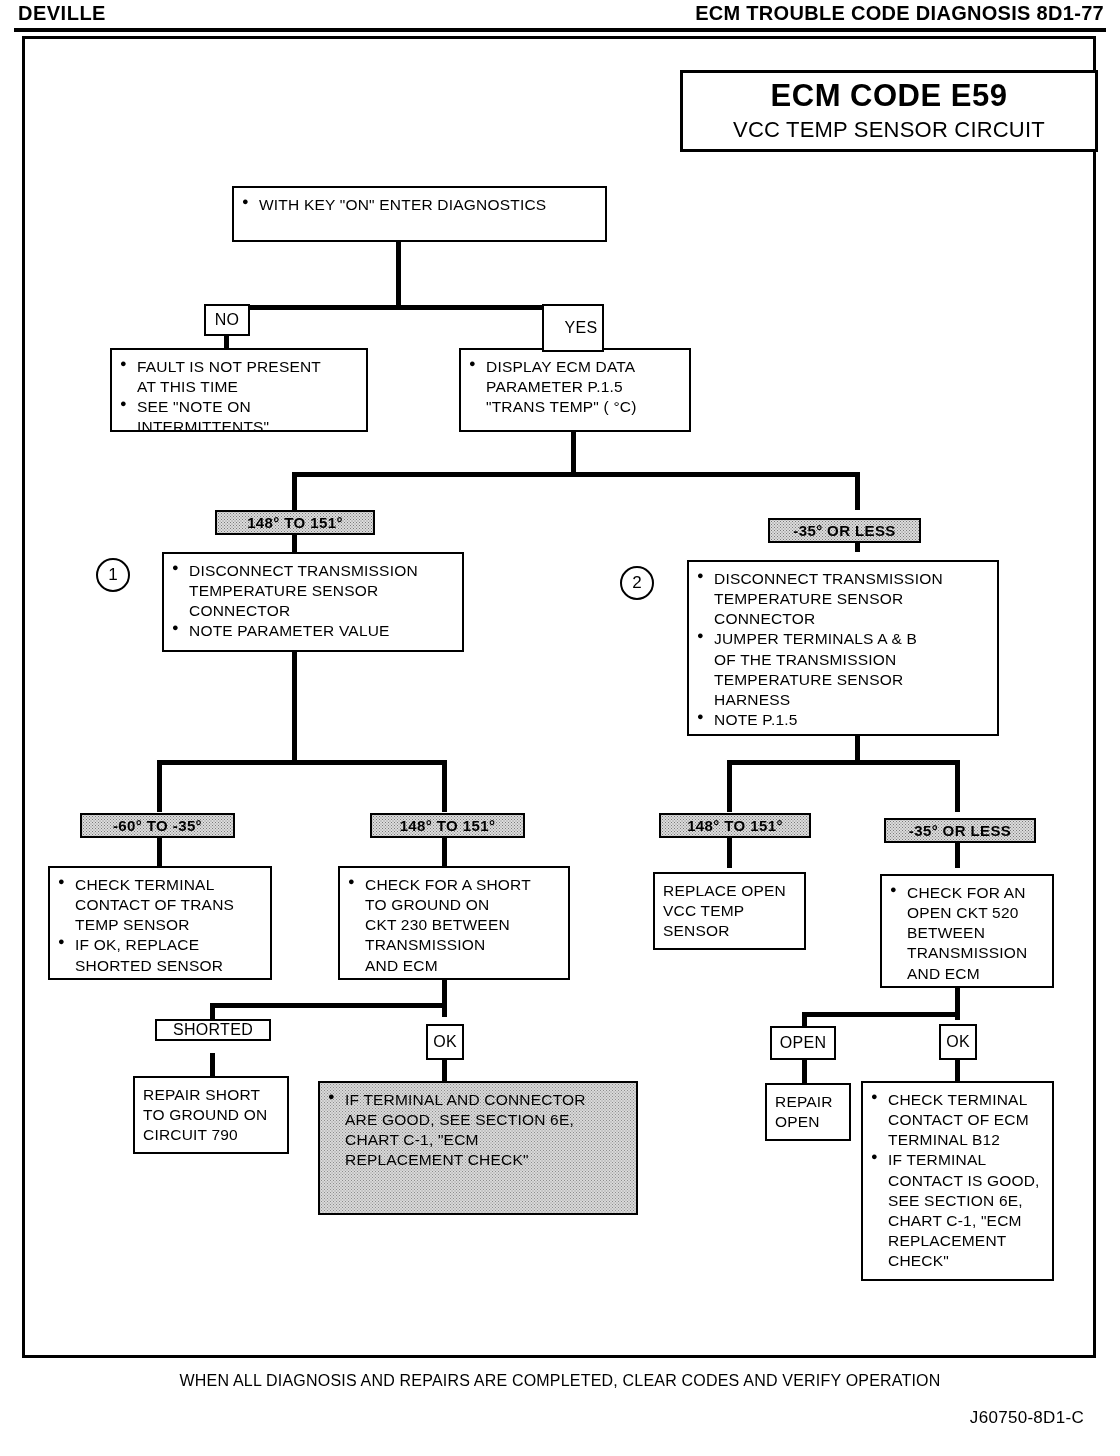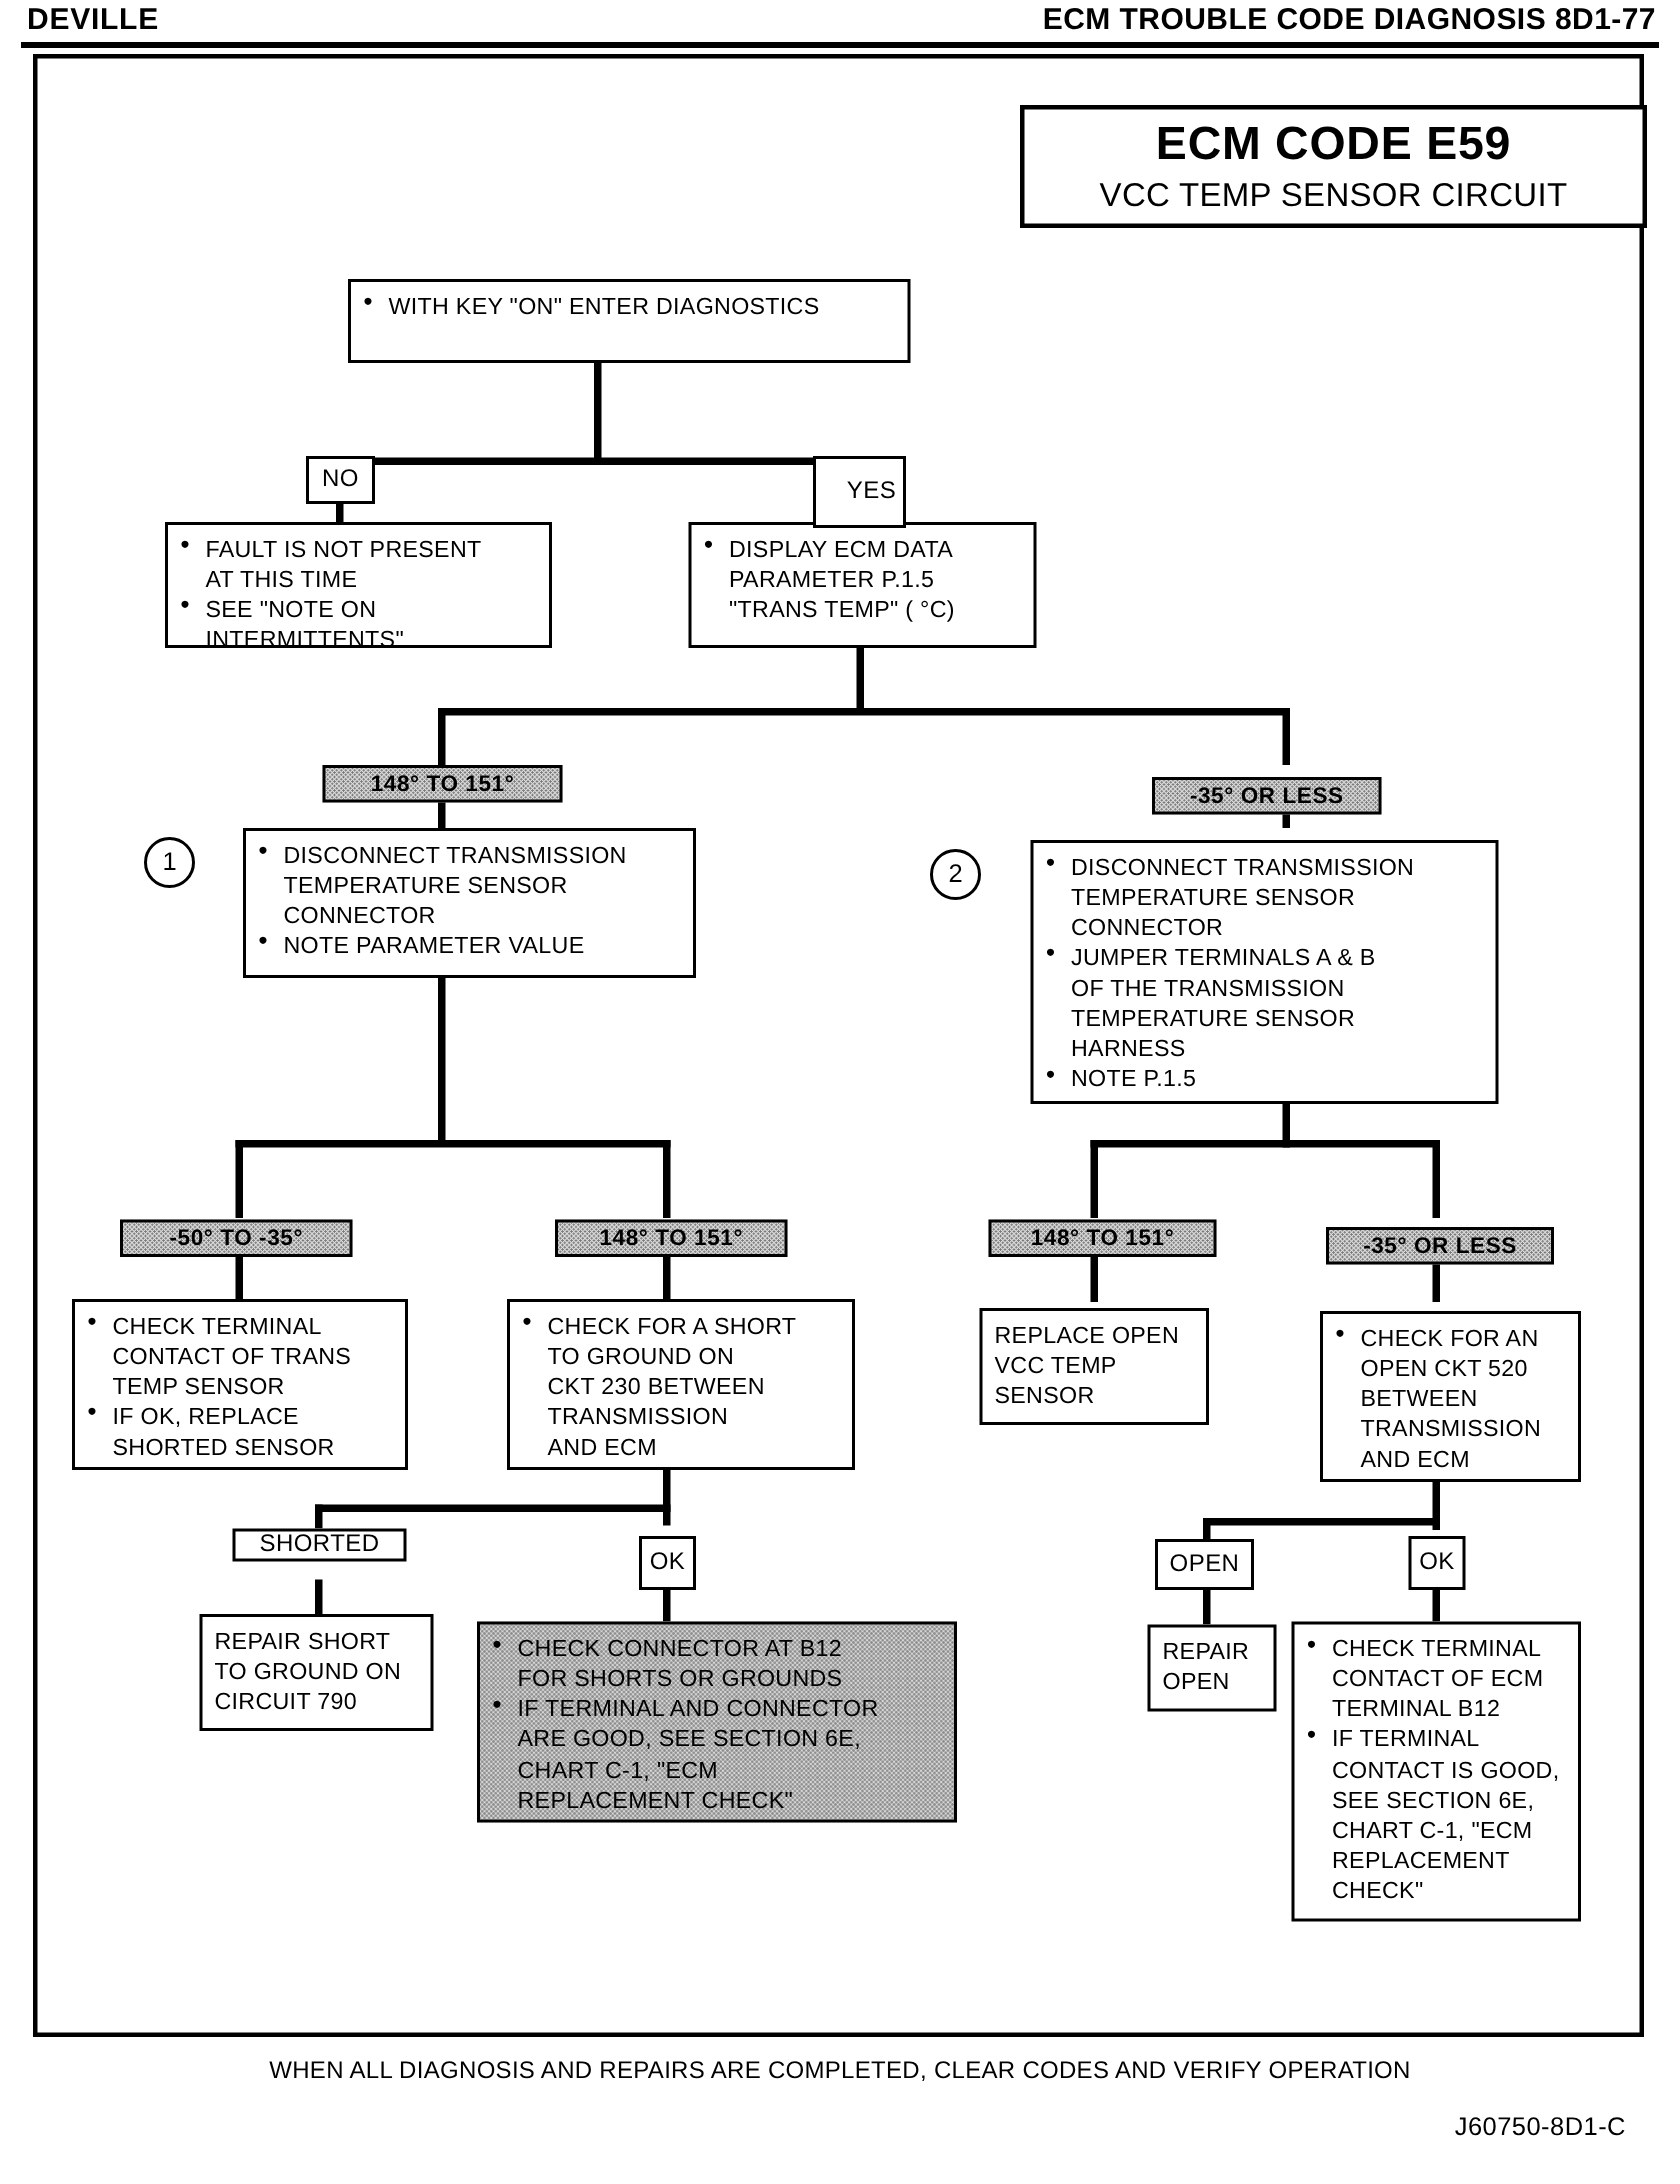--- a/index.html
+++ b/index.html
@@ -255,21 +255,21 @@
 TEMPERATURE SENSOR
 CONNECTOR</li>
       <li>JUMPER TERMINALS A &amp; B
 OF THE TRANSMISSION
 TEMPERATURE SENSOR
 HARNESS</li>
       <li>NOTE P.1.5</li>
     </ul>
   </div>
 
-  <div class="range" style="left:80px; top:813px; width:155px; height:25px;">-50° TO -35°</div>
+  <div class="range" style="left:80px; top:813px; width:155px; height:25px;">-60° TO -35°</div>
   <div class="range" style="left:370px; top:813px; width:155px; height:25px;">148° TO  151°</div>
   <div class="range" style="left:659px; top:813px; width:152px; height:25px;">148° TO  151°</div>
   <div class="range" style="left:884px; top:818px; width:152px; height:25px;">-35° OR LESS</div>
 
   <div class="box" style="left:48px; top:866px; width:224px; height:114px;">
     <ul>
       <li>CHECK TERMINAL
 CONTACT OF TRANS
 TEMP SENSOR</li>
       <li>IF OK, REPLACE
@@ -309,22 +309,20 @@
   <div class="tag" style="left:939px; top:1024px; width:38px; height:36px;">OK</div>
 
   <div class="box" style="left:133px; top:1076px; width:156px; height:78px;">
     <div class="plain">REPAIR SHORT
 TO GROUND ON
 CIRCUIT 790</div>
   </div>
 
   <div class="box shaded" style="left:318px; top:1081px; width:320px; height:134px;">
     <ul>
-      <li>CHECK CONNECTOR AT B12
-FOR SHORTS OR GROUNDS</li>
       <li>IF TERMINAL AND CONNECTOR
 ARE GOOD, SEE SECTION 6E,
 CHART C-1, "ECM
 REPLACEMENT CHECK"</li>
     </ul>
   </div>
 
   <div class="box" style="left:765px; top:1083px; width:86px; height:58px;">
     <div class="plain">REPAIR
 OPEN</div>

